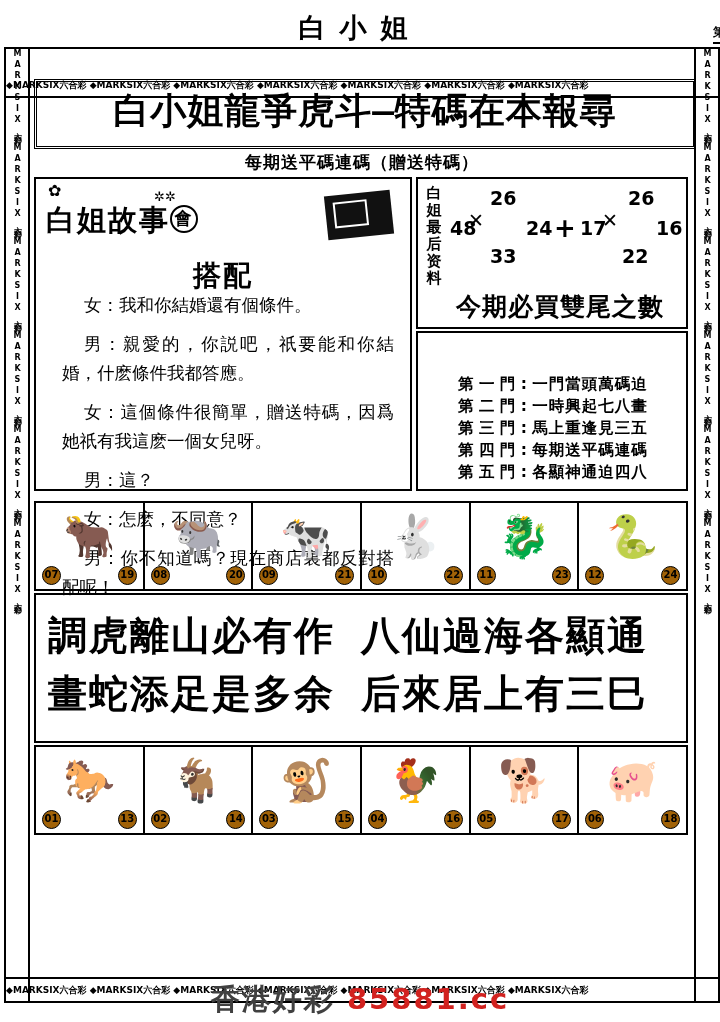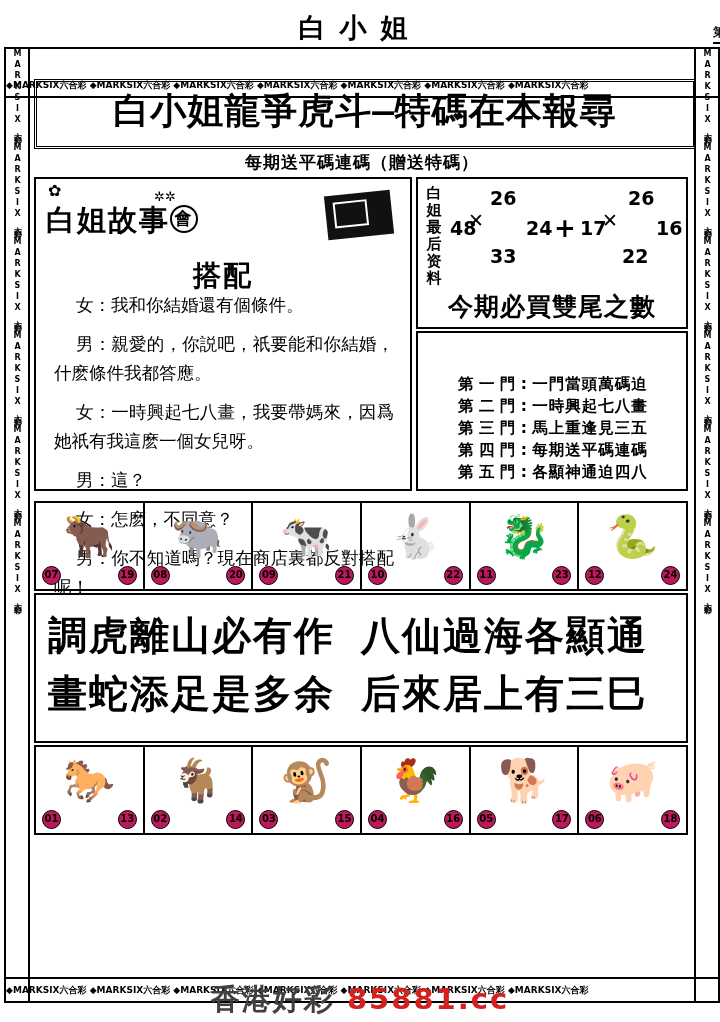--- a/index.html
+++ b/index.html
@@ -46,43 +46,43 @@
   .right-col{position:absolute;left:386px;top:0;width:272px;height:310px;}
 
   .story-head{position:absolute;left:10px;top:22px;font-size:29px;font-weight:bold;letter-spacing:2px;}
   .story-head .circ{display:inline-block;border:2px solid #000;border-radius:50%;width:24px;height:24px;line-height:22px;font-size:17px;text-align:center;vertical-align:6px;}
   .flower{position:absolute;left:12px;top:2px;font-size:16px;}
   .sparkle{position:absolute;left:118px;top:10px;font-size:13px;}
   .book{position:absolute;right:18px;top:14px;width:66px;height:44px;background:#111;transform:rotate(-6deg);}
   .book:after{content:"";position:absolute;left:8px;top:7px;width:30px;height:22px;border:2px solid #fff;}
   .story-sub{position:absolute;left:0;top:78px;width:100%;text-align:center;font-size:28px;font-weight:bold;letter-spacing:2px;}
   .story-body{position:absolute;left:14px;top:112px;width:344px;font-size:17.5px;line-height:29px;text-align:justify;}
-  .story-body p{margin:0 0 10px 4px;text-indent:22px;}
+  .story-body p{margin:0 0 10px 12px;text-indent:22px;}
 
   
   .lucky-box{position:absolute;left:0;top:0;width:268px;height:148px;border:2px solid #000;}
   .lucky-side{position:absolute;left:4px;top:6px;width:24px;font-size:15px;font-weight:bold;line-height:17px;text-align:center;}
   .numgrid{position:absolute;left:32px;top:4px;width:232px;height:86px;}
   .numgrid span{position:absolute;font-size:19px;font-weight:bold;}
   .xmark{position:absolute;font-size:46px;line-height:46px;font-weight:bold;}
-  .lucky-line{position:absolute;left:4px;bottom:4px;width:260px;text-align:center;font-size:25px;font-weight:bold;letter-spacing:1px;}
+  .lucky-line{position:absolute;left:12px;bottom:4px;width:260px;text-align:center;font-size:25px;font-weight:bold;letter-spacing:1px;}
 
   .gate-box{position:absolute;left:0;top:154px;width:268px;height:156px;border:2px solid #000;}
   .gate-title{position:absolute;left:0;top:6px;width:100%;text-align:center;font-size:23px;font-weight:bold;letter-spacing:3px;}
   .gate-list{position:absolute;left:8px;top:40px;width:252px;}
   .gate-row{font-size:15.5px;font-weight:bold;line-height:22px;white-space:nowrap;margin-left:32px;}
   .gate-row .gtext{font-family:"DejaVu Serif","Liberation Serif",serif;letter-spacing:1px;}
 
   
   .strip{position:absolute;left:4px;width:650px;height:86px;border:2px solid #000;display:flex;}
   .strip.top{top:428px;}
   .strip.bottom{top:672px;}
   .cell{flex:1;border-right:2px solid #000;position:relative;}
   .cell:last-child{border-right:none;}
-  .badge{position:absolute;width:17px;height:17px;border:1.5px solid #000;border-radius:50%;font-size:10px;line-height:16px;text-align:center;font-weight:bold;background:#be185d;}
+  .badge{position:absolute;width:17px;height:17px;border:1.5px solid #000;border-radius:50%;font-size:10px;line-height:16px;text-align:center;font-weight:bold;background:#a16207;}
   .badge.l{left:6px;bottom:4px;}
   .badge.r{right:6px;bottom:4px;}
   .animal{position:absolute;left:0;top:6px;width:100%;height:56px;display:flex;align-items:center;justify-content:center;font-size:42px;line-height:42px;}
 
   
   .verse-box{position:absolute;left:4px;top:520px;width:650px;height:146px;border:2px solid #000;}
   .verse{position:absolute;left:12px;width:626px;font-size:39px;font-weight:bold;letter-spacing:2px;white-space:nowrap;}
   .verse.v1{top:14px;}
   .verse.v2{top:72px;}
   .verse .gap{display:inline-block;width:26px;}
@@ -129,21 +129,21 @@
           <span class="flower">✿</span>
           <span class="sparkle">✲✲</span>
           <div class="book"></div>
           <div class="story-head">
             白姐故事<span class="circ">會</span>
           </div>
           <div class="story-sub">搭配</div>
           <div class="story-body">
             <p>女：我和你結婚還有個條件。</p>
             <p>男：親愛的，你説吧，祇要能和你結婚，什麽條件我都答應。</p>
-            <p>女：一時興起七八畫，我要帶媽來，因爲她祇有我這麽一個女兒呀。</p>
+            <p>女：這個條件很簡單，贈送特碼，因爲她祇有我這麽一個女兒呀。</p>
             <p>男：這？</p>
             <p>女：怎麽，不同意？</p>
             <p>男：你不知道嗎？現在商店裏都反對搭配呢！</p>
           </div>
         </div>
 
         <div class="right-col">
 
           <div class="lucky-box">
             <div class="lucky-side">白姐最后资料</div>

